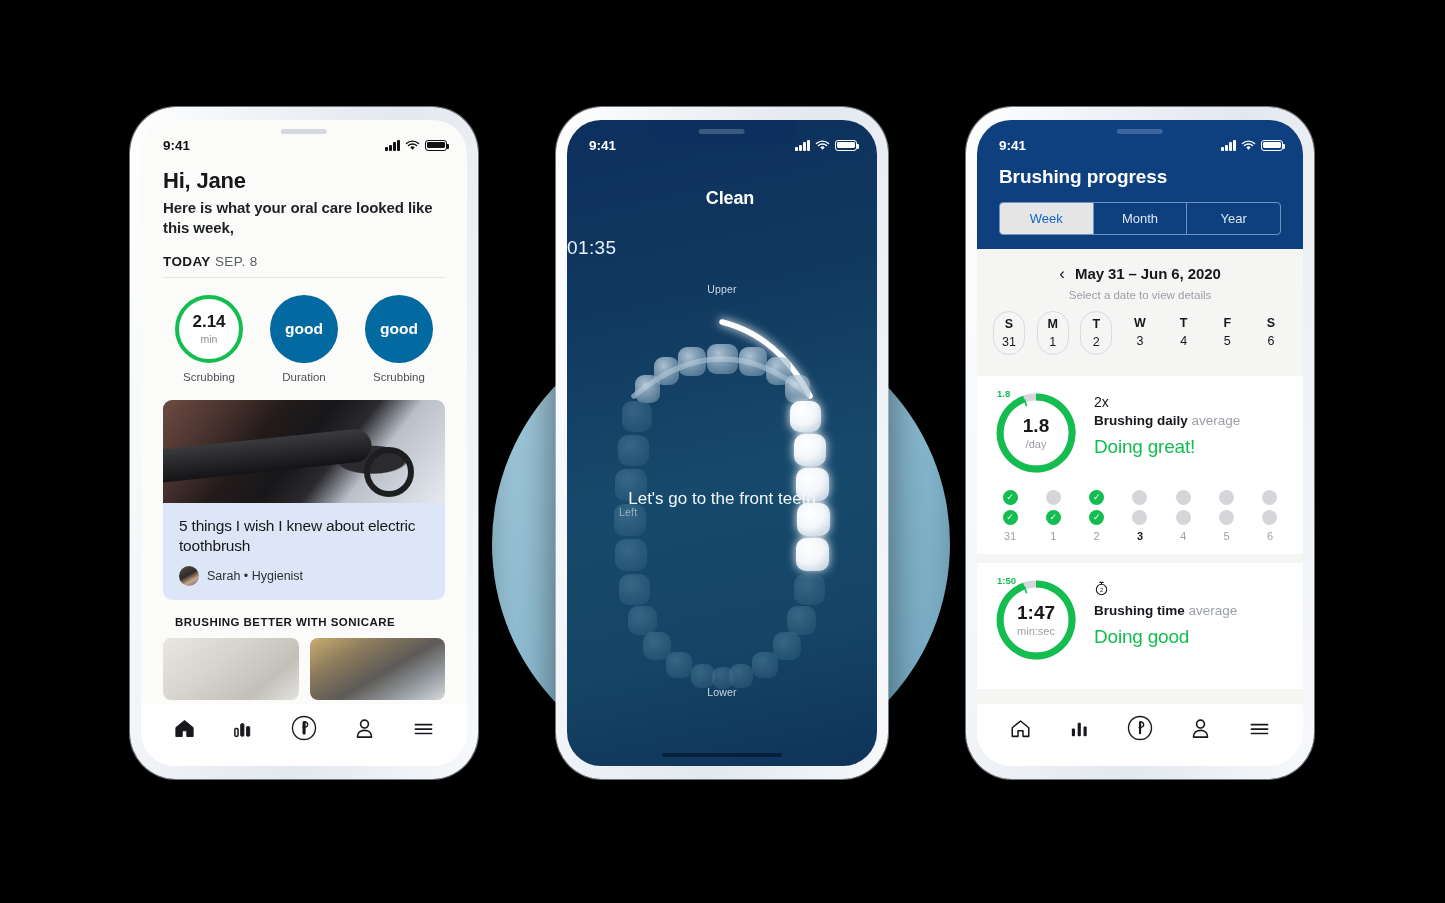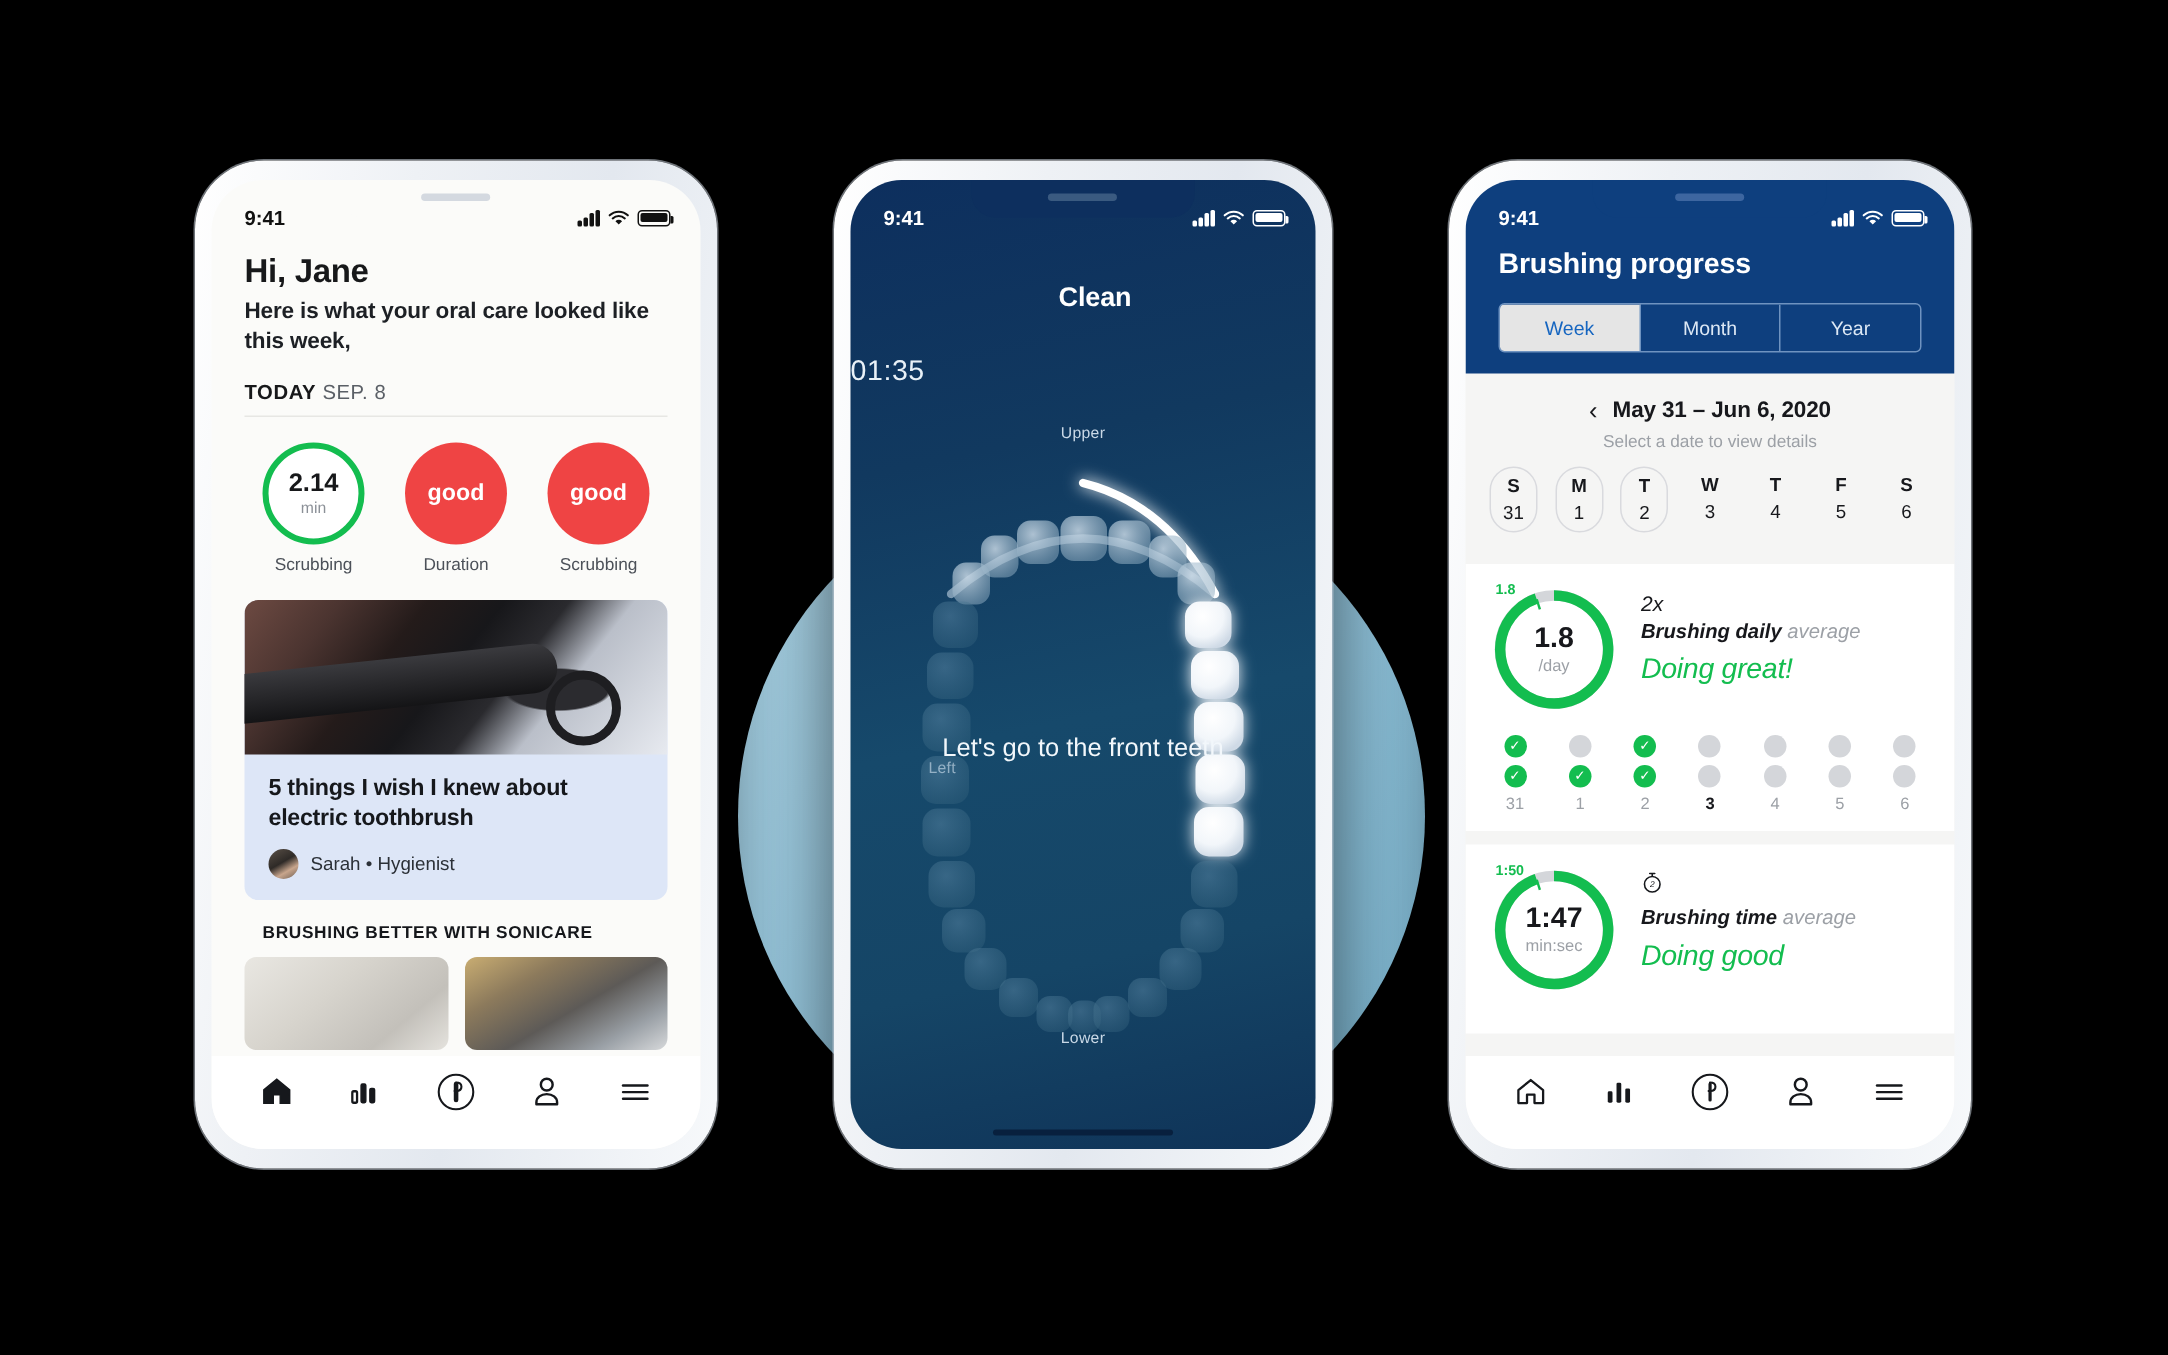--- a/index.html
+++ b/index.html
@@ -76,21 +76,21 @@
   .today-row .g { color: #5a5f66; }
   .divider { height: 1px; background: #e7e7e4; margin-top: 8px; }
 
   .metrics { display: flex; justify-content: space-between; margin-top: 17px; padding: 0 4px; }
   .metric { width: 84px; text-align: center; }
   .ring {
     width: 68px; height: 68px; border-radius: 50%; margin: 0 auto;
     display: flex; flex-direction: column; align-items: center; justify-content: center;
   }
   .ring.outline { border: 4.5px solid #13bd4f; background: #fff; }
-  .ring.solid { background: #ef4444; }
+  .ring.solid { background: #0369a1; }
   .ring .big { font-size: 17px; font-weight: bold; color: #17181a; line-height: 1; }
   .ring .sub { font-size: 10.5px; color: #8b9097; margin-top: 3px; }
   .ring.solid .big { color: #fff; font-size: 15.5px; }
   .metric .cap { font-size: 11.5px; color: #4c5159; margin-top: 8px; }
 
   
   .article {
     margin-top: 17px; border-radius: 9px; overflow: hidden;
     background: #dde6f7;
   }
@@ -103,21 +103,21 @@
   }
   .art-img::before {
     content:''; position:absolute; left:-4%; top:38%; width:78%; height:32%;
     background: linear-gradient(180deg,#3a3a3e,#141416);
     border-radius: 0 22px 22px 0; transform: rotate(-6deg);
   }
   .art-img::after {
     content:''; position:absolute; right:11%; top:46%; width:38px; height:38px;
     border: 6px solid #1e1e21; border-radius: 50%;
   }
-  .art-title { font-size: 15.5px; font-weight: bold; color: #16181c; line-height: 1.28; padding: 13px 16px 0; letter-spacing:-.2px; }
+  .art-title { font-size: 15.5px; font-weight: normal; color: #16181c; line-height: 1.28; padding: 13px 16px 0; letter-spacing:-.2px; }
   .art-meta { display: flex; align-items: center; gap: 8px; padding: 10px 16px 14px; }
   .avatar { width: 20px; height: 20px; border-radius: 50%;
     background: linear-gradient(150deg,#5b5148 0%,#2e2a27 45%,#c8a58c 70%,#6a5b50 100%); flex: none; }
   .art-meta span { font-size: 12.5px; color: #2b3037; }
 
   .section-head { margin-top: 16px; font-size: 11.5px; font-weight: bold; letter-spacing: .45px; color: #15171b; padding-left: 12px; }
   .thumbs { display: flex; gap: 11px; margin-top: 10px; }
   .thumb { flex: 1; height: 62px; border-radius: 8px; }
   .thumb.one { background: linear-gradient(140deg,#e9e7e2 0%,#d7d4cd 40%,#c3c0ba 75%,#e5e3de 100%); }
   .thumb.two { background: linear-gradient(150deg,#c9ad72 0%,#8c7a5c 28%,#5d5a57 55%,#9aa0a6 80%,#d7d9db 100%); }
@@ -168,21 +168,21 @@
   .day .num { font-size: 12.5px; color: #17181c; margin-top: 4px; }
 
   .card { background: #fff; margin: 9px 0 0; padding: 14px 16px 12px; }
   .card-top { display: flex; gap: 15px; }
   .gauge { position: relative; width: 86px; height: 86px; flex: none; }
   .gauge .ctr { position: absolute; inset: 0; display: flex; flex-direction: column;
      align-items: center; justify-content: center; }
   .gauge .val { font-size: 19px; font-weight: bold; color: #17181c; line-height: 1; }
   .gauge .unit { font-size: 11px; color: #9ca0a6; margin-top: 3px; }
   .gauge .tiny { position: absolute; left: 4px; top: -2px; font-size: 9.5px; font-weight: bold; color: #13bd4f; }
-  .card-info { padding-top: 4px; font-style: italic; }
+  .card-info { padding-top: 4px; }
   .count { font-size: 14px; color: #17181c; }
   .metric-name { font-size: 13.5px; font-weight: bold; color: #17181c; margin-top: 3px; }
   .metric-name span { font-weight: normal; color: #9ca0a6; }
   .verdict { font-size: 19px; color: #13bd4f; margin-top: 8px; letter-spacing:-.2px; }
   .dots { display: flex; justify-content: space-between; margin-top: 14px; padding: 0 4px; }
   .dotcol { width: 26px; text-align: center; }
   .dot { width: 15px; height: 15px; border-radius: 50%; background: #d4d6da; margin: 0 auto 5px;
     display: flex; align-items: center; justify-content: center; }
   .dot.on { background: #13bd4f; }
   .dot.on::after { content: '✓'; color: #fff; font-size: 9px; line-height: 1; }

